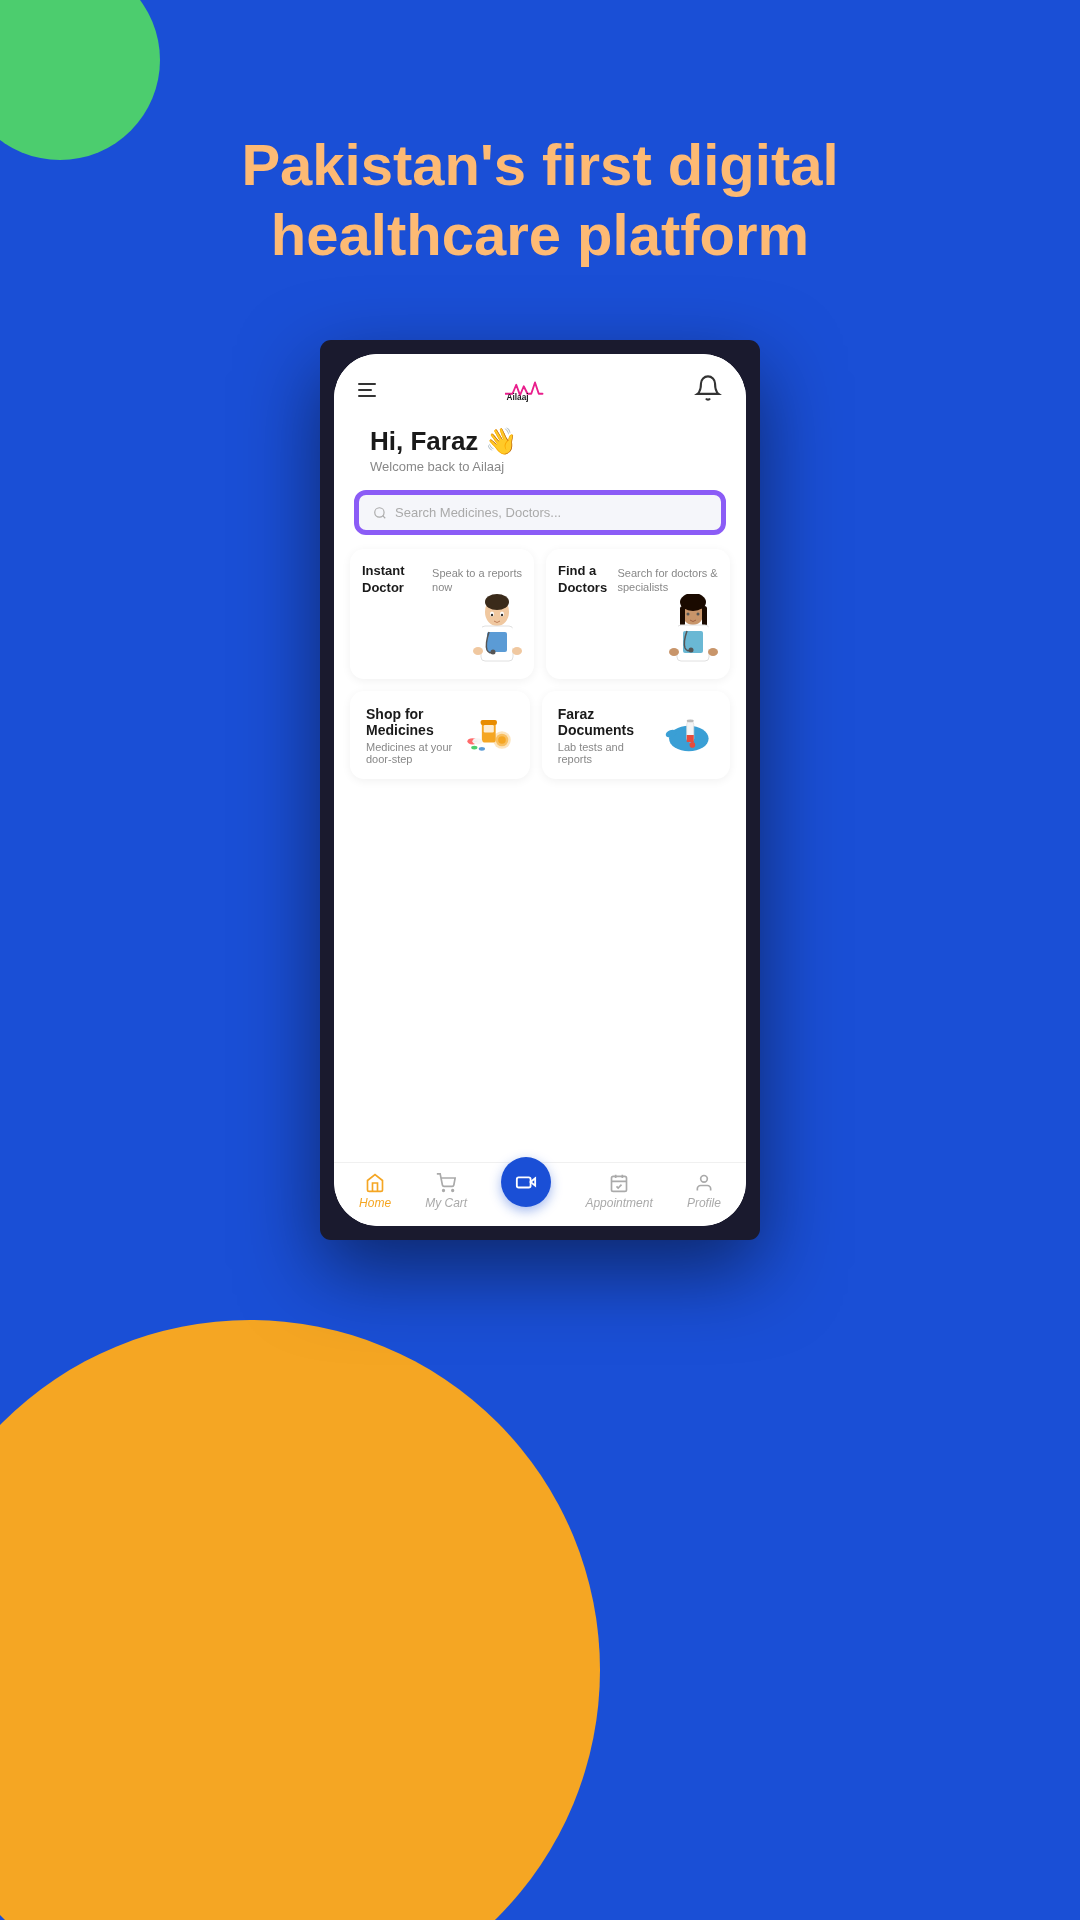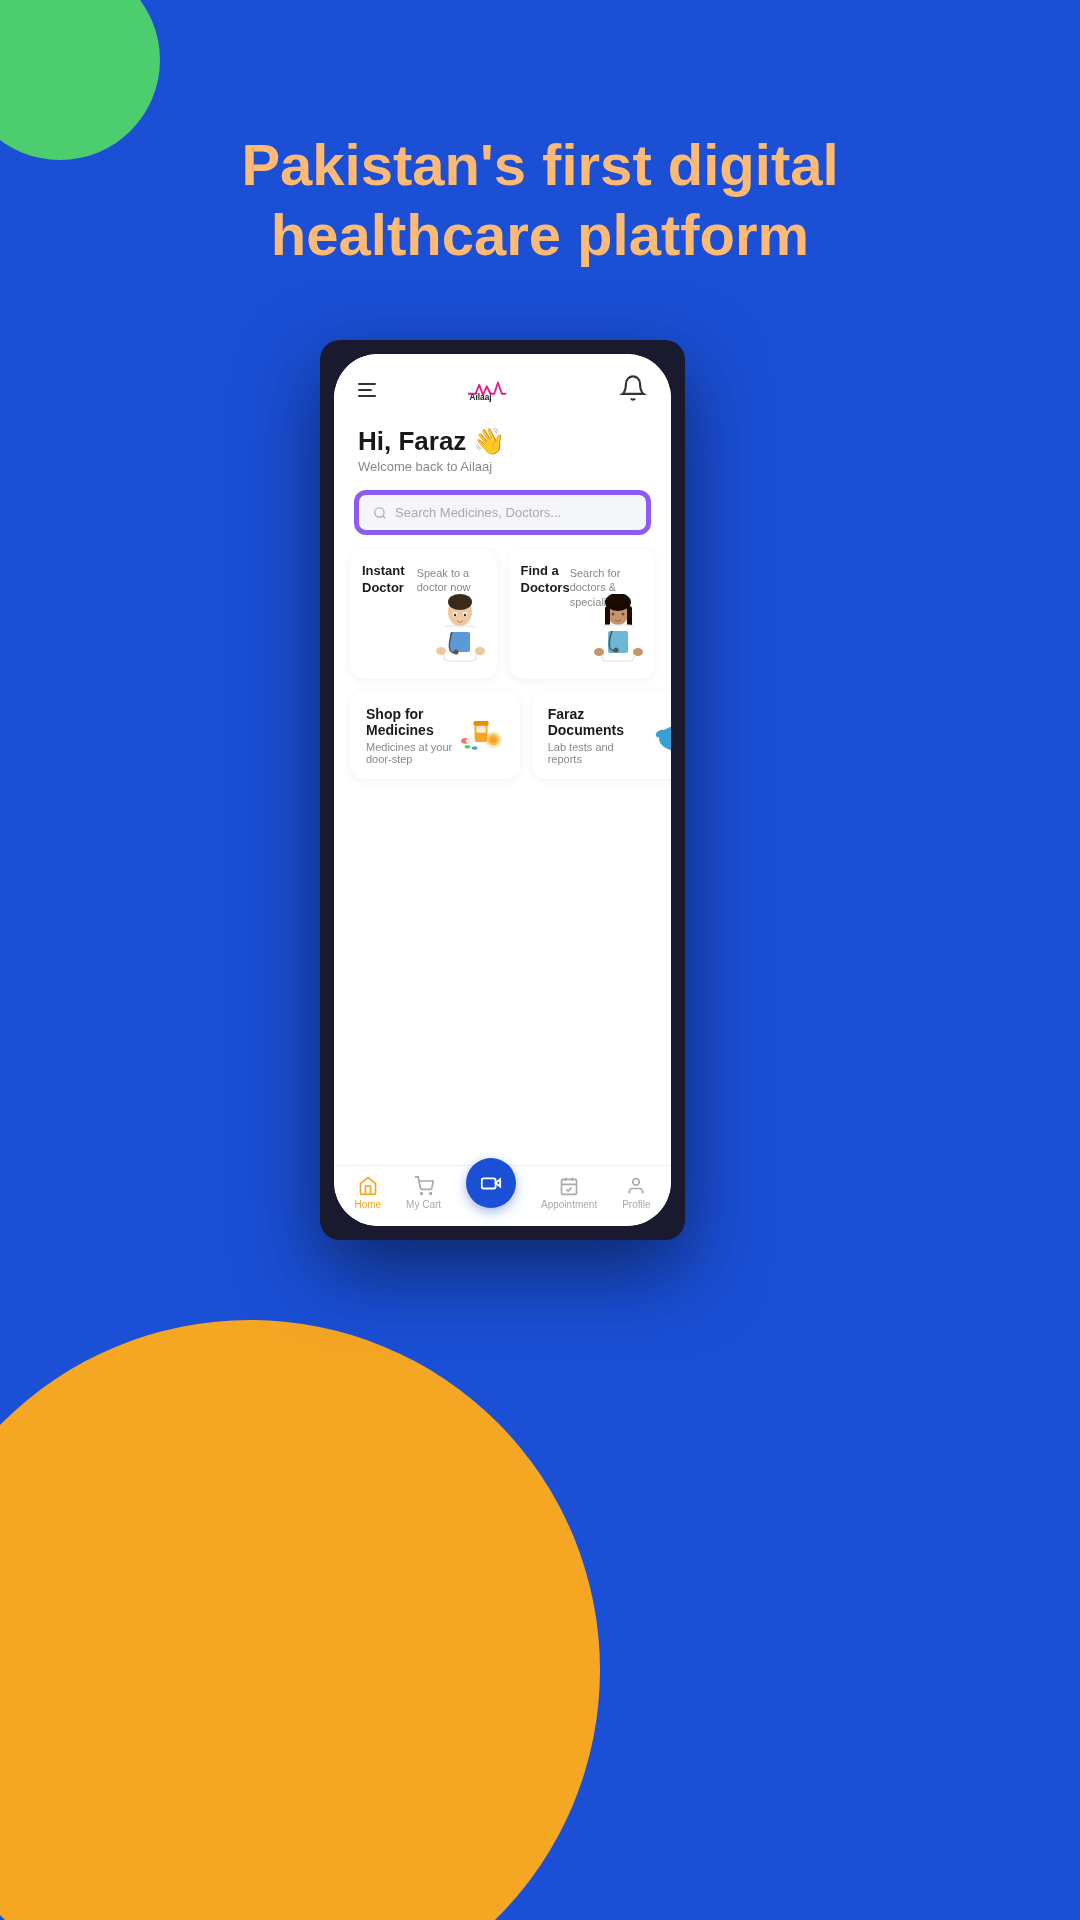--- a/index.html
+++ b/index.html
@@ -53,24 +53,24 @@
       top: 340px;
       left: 50%;
       transform: translateX(-50%);
       width: 440px;
       height: 900px;
       z-index: 10;
     }
 
     
     .phone-frame {
-      width: 365px;
+      width: 440px;
       height: 900px;
       background: #1a1a2e;
-      border-radius: 20px;
+      border-radius: 11px;
       padding: 14px;
       box-shadow: 0 30px 80px rgba(0,0,0,0.5);
       position: relative;
     }
 
     .phone-screen {
       width: 100%;
       height: 100%;
       background: #f7f8fc;
       border-radius: 44px;
@@ -122,21 +122,21 @@
       height: 24px;
     }
 
     .bell-icon {
       width: 28px;
       height: 28px;
     }
 
     
     .greeting-section {
-      padding: 8px 24px 12px;
+      padding: 8px 36px 12px;
       background: #fff;
     }
     .greeting-title {
       font-size: 26px;
       font-weight: 800;
       color: #1a1a1a;
     }
     .greeting-sub {
       font-size: 13px;
       color: #888;
@@ -231,22 +231,23 @@
       position: relative;
     }
     .nav-item {
       display: flex;
       flex-direction: column;
       align-items: center;
       gap: 3px;
       cursor: pointer;
     }
     .nav-label {
-      font-size: 10px;
+      font-size: 12px;
       color: #aaa;
+      font-style: italic;
     }
     .nav-label.active {
       color: #f5a623;
     }
     .nav-center-btn {
       width: 50px;
       height: 50px;
       background: #1a4fd6;
       border-radius: 50%;
       display: flex;
@@ -325,21 +326,21 @@
             <circle cx="11" cy="11" r="8"></circle>
               <path d="m21 21-4.35-4.35"></path>
           </svg>
           <span class="search-placeholder">Search Medicines, Doctors...</span>
         </div>
 
         <div class="services-grid">
 
           <div class="service-card">
             <div class="service-card-title">Instant Doctor</div>
-            <div class="service-card-sub">Speak to a doctor now</div>
+            <div class="service-card-sub">Speak to a reports now</div>
 
             <svg class="doc-male" style="position:absolute;bottom:0;right:4px" viewBox="0 0 65 85" xmlns="http://www.w3.org/2000/svg">
 
               <ellipse cx="32" cy="18" rx="12" ry="14" fill="#f0c8a0"></ellipse>
 
               <ellipse cx="32" cy="8" rx="12" ry="8" fill="#3a2a1a"></ellipse>
 
               <rect x="16" y="32" width="32" height="35" rx="4" fill="#ffffff" stroke="#e0e0e0" stroke-width="1"></rect>
 
               <rect x="22" y="38" width="20" height="20" rx="2" fill="#5b9bd5"></rect>

